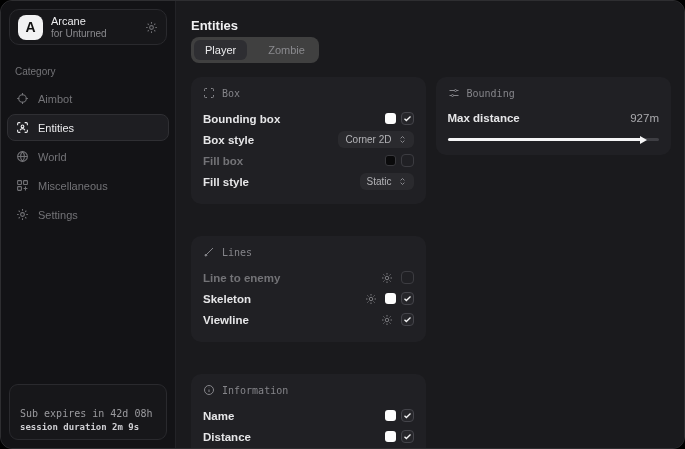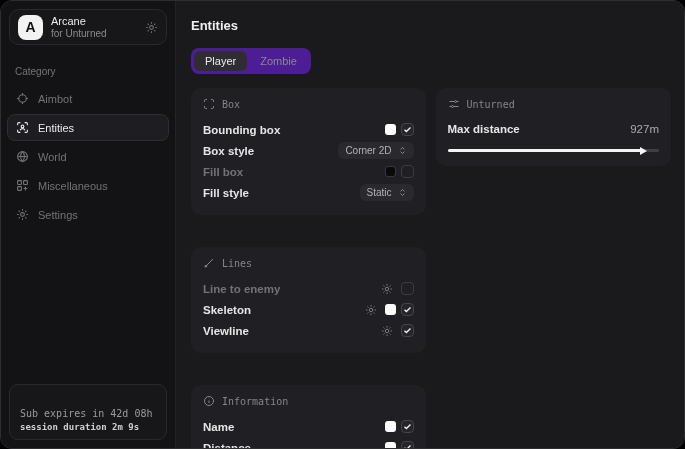--- a/index.html
+++ b/index.html
@@ -29,21 +29,21 @@
   .status-box { margin:8px; border:1px solid #2a2a2e; border-radius:9px; padding:7px 10px;
     background:#17171a; }
   .status-line1 { font-family:"DejaVu Sans Mono", monospace; font-size:10px; color:#9b9b9f;
     white-space:nowrap;margin-top:16px; }
   .status-line2 { font-family:"DejaVu Sans Mono", monospace; font-size:9px; font-weight:700;
     color:#cfcfd3; margin-top:3px; white-space:nowrap; }
 
   
   .main { flex:1; background:#1a1a1d; padding:17px 13px 0 15px; overflow:hidden; }
   .page-title { color:#f0f0f2; font-size:13px; font-weight:700; }
-  .tabs { display:inline-flex; background:#4c1d95; border-radius:8px; padding:3px; margin-top:15px; gap:2px; }
+  .tabs { display:inline-flex; background:#404040; border-radius:8px; padding:3px; margin-top:4px; gap:10px; }
   .tab { font-size:11px; color:#8a8a8e; padding:4px 11px; border-radius:6px; cursor:default; }
   .tab.active { background:#2e2e32; color:#ececee; }
   .columns { display:flex; gap:10px; margin-top:14px; align-items:flex-start; }
   .col-left { width:239px; display:flex; flex-direction:column; gap:32px; }
   .col-right { width:240px; }
 
   .card { background:#202024; border-radius:10px; padding:10px 12px 12px; }
   .card-head { display:flex; align-items:center; gap:7px; color:#85858a;
     font-family:"DejaVu Sans Mono", monospace; font-size:10px; margin-bottom:9px; }
   .card-head .hicon { display:flex; }
@@ -316,21 +316,21 @@
 
         <div class="card">
           <div class="card-head">
             <span class="hicon">
               <svg width="12" height="12" viewBox="0 0 24 24" fill="none" stroke="currentColor" stroke-width="2">
                   <path d="M3 7h10M17 7h4M3 17h4M11 17h10"></path>
                   <circle cx="15" cy="7" r="2"></circle>
                   <circle cx="9" cy="17" r="2"></circle>
                 </svg>
             </span>
-            <span>Unturned</span>
+            <span>Bounding</span>
           </div>
           <div class="gen-row">
             <span class="row-label">Max distance</span>
             <span class="gen-value">927m</span>
           </div>
           <div class="slider">
             <div class="slider-track"></div>
             <div class="slider-fill" style="width: 92%;"></div>
             <div class="slider-thumb" style="left: 92%;"></div>
           </div>

